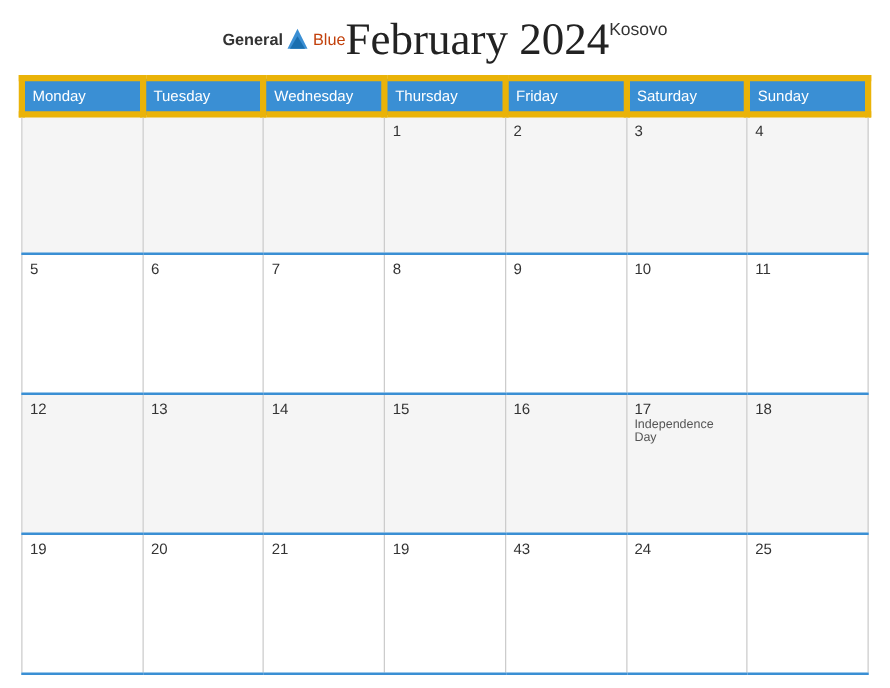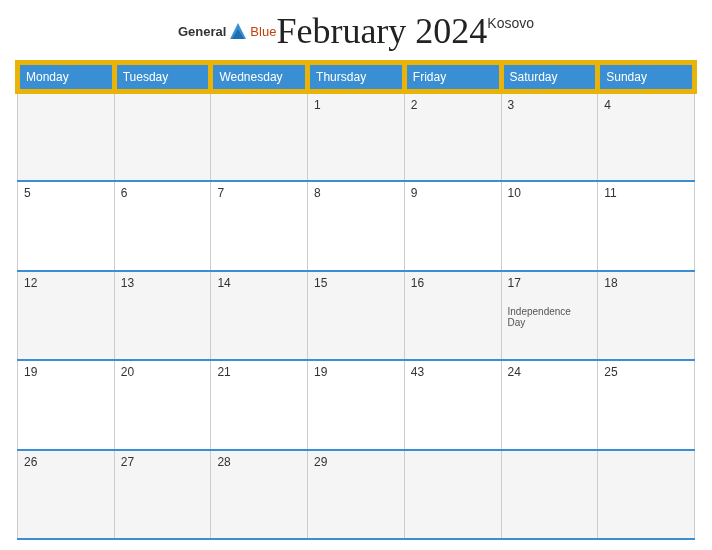--- a/index.html
+++ b/index.html
@@ -111,21 +111,21 @@
 
     .day-number {
       font-size: 12px;
       color: #333;
       display: block;
     }
 
     .event-text {
       font-size: 10px;
       color: #555;
-      margin-top: 16px;
+      margin-top: 0;
       display: block;
     }
   </style>
 </head>
 <body>
 
 <div class="page">
   <div class="header">
     <div class="logo">
       <span class="logo-text-general">General</span>
@@ -232,32 +232,15 @@
           <td>
             <span class="day-number">43</span>
           </td>
           <td>
             <span class="day-number">24</span>
           </td>
           <td>
             <span class="day-number">25</span>
           </td>
         </tr>
-        <tr>
-          <td>
-            <span class="day-number">26</span>
-          </td>
-          <td>
-            <span class="day-number">27</span>
-          </td>
-          <td>
-            <span class="day-number">28</span>
-          </td>
-          <td>
-            <span class="day-number">29</span>
-          </td>
-          <td></td>
-          <td></td>
-          <td></td>
-        </tr>
       </tbody>
   </table>
 </div>
 
 </body></html>

